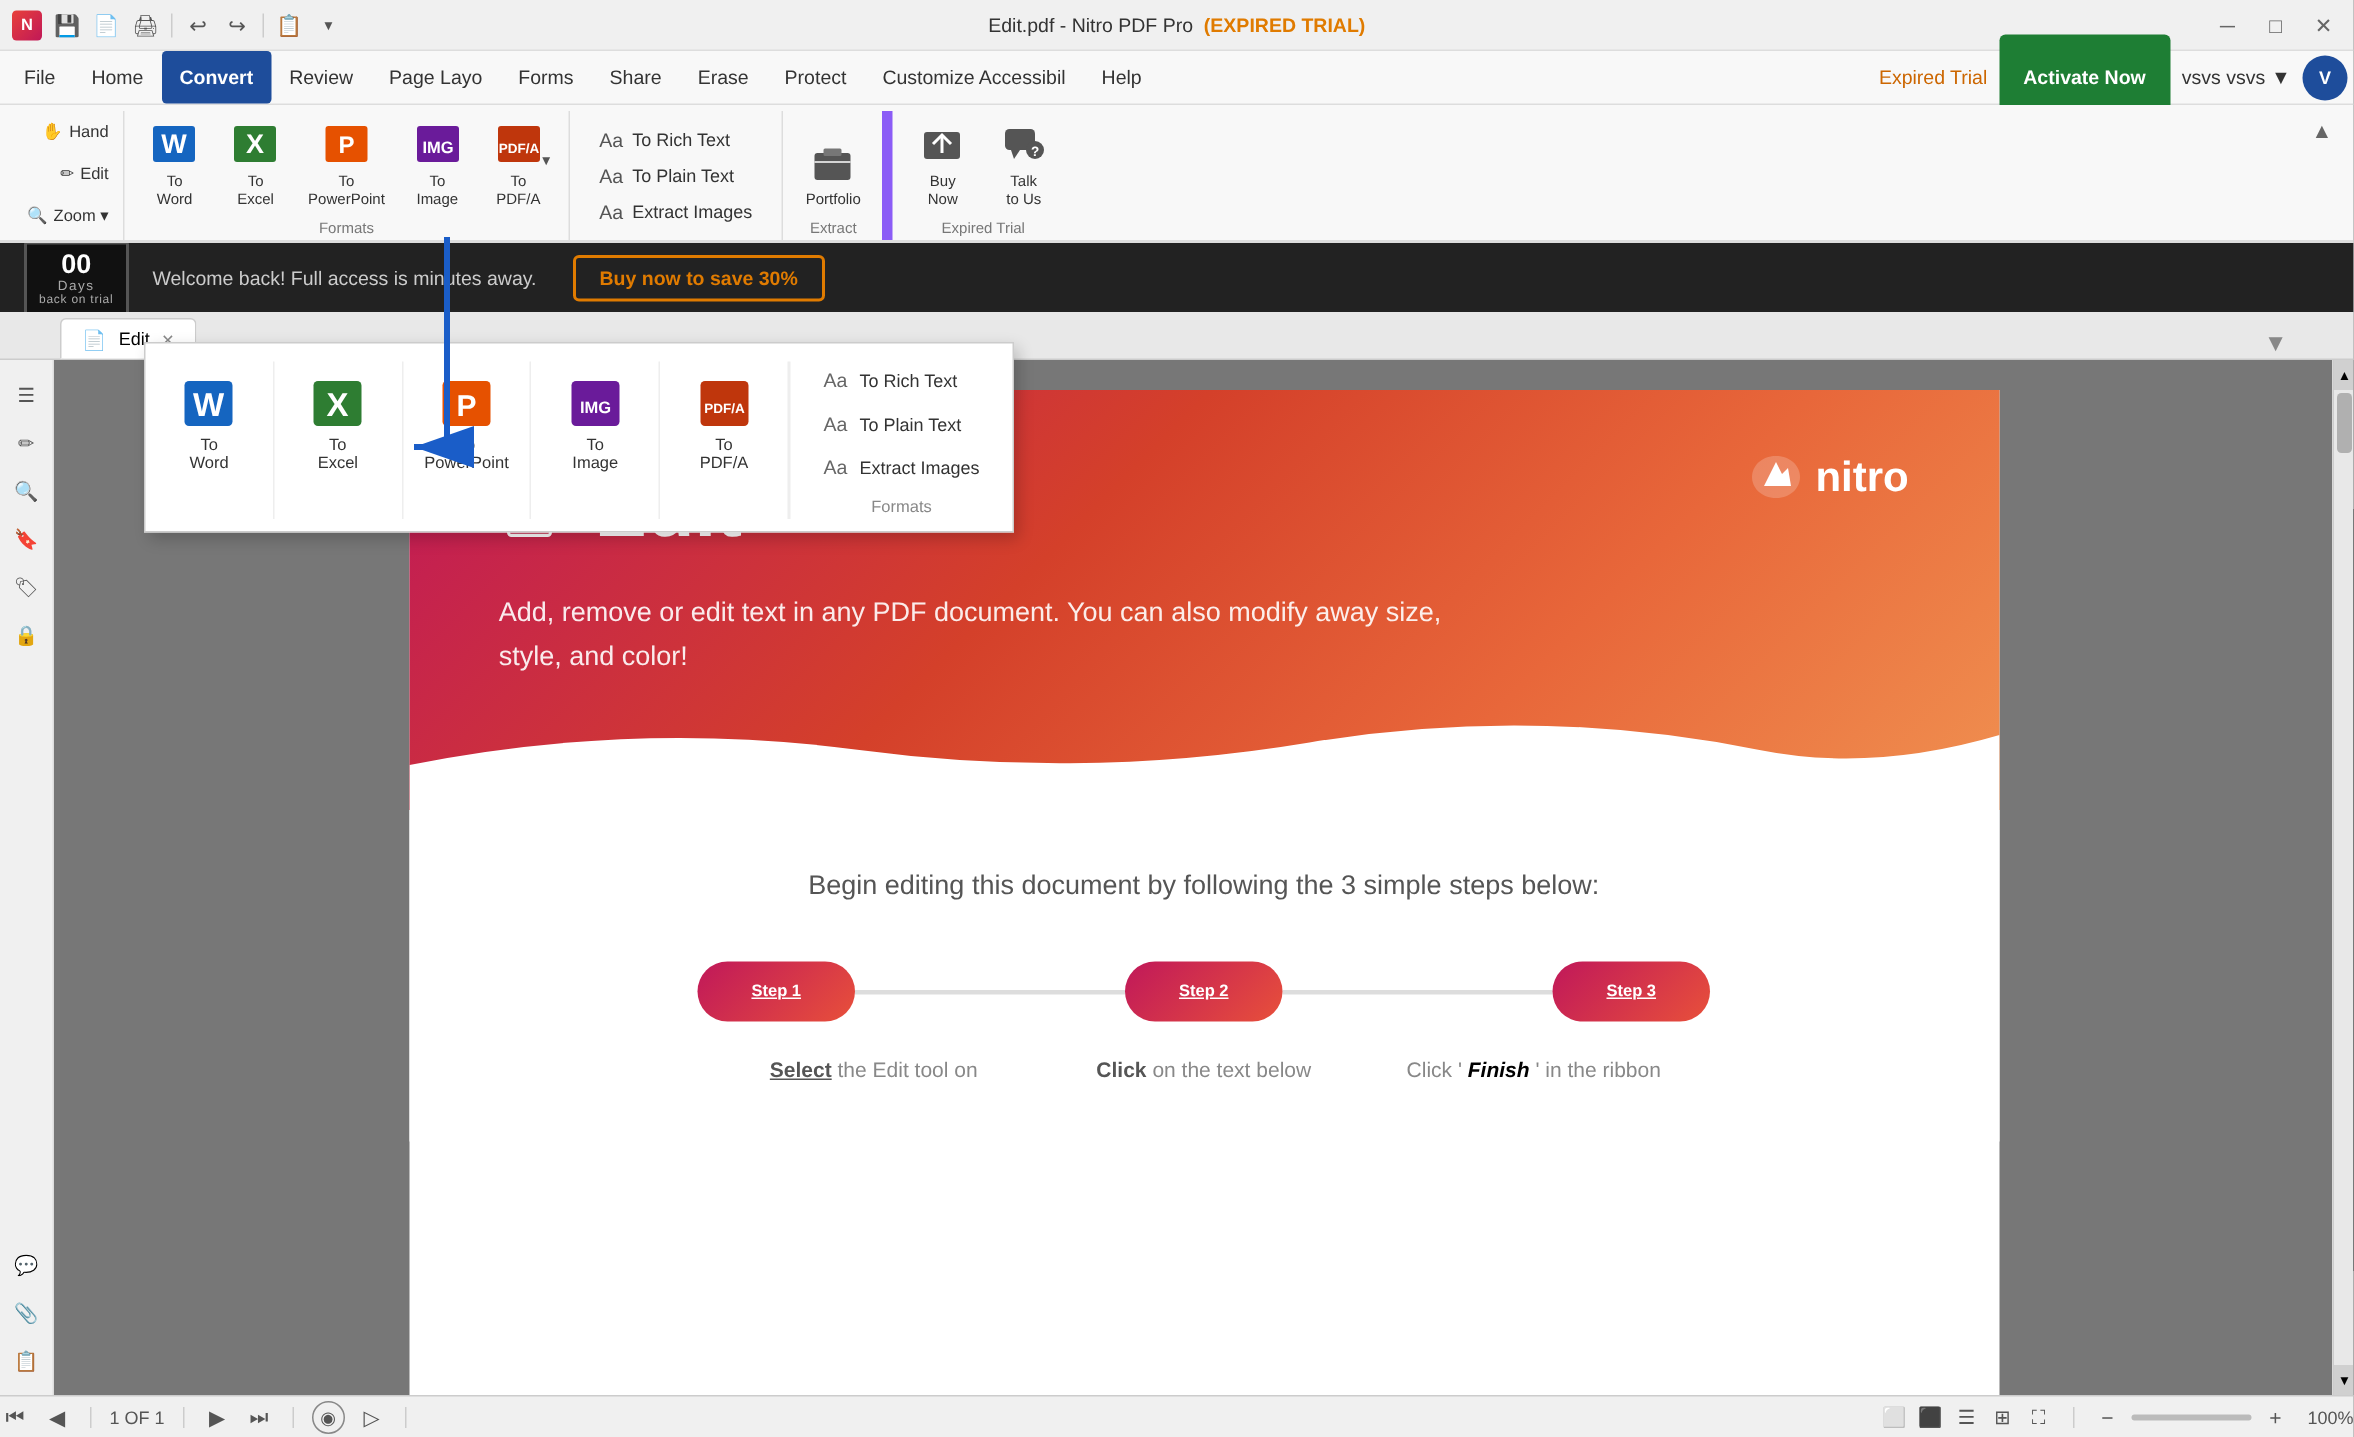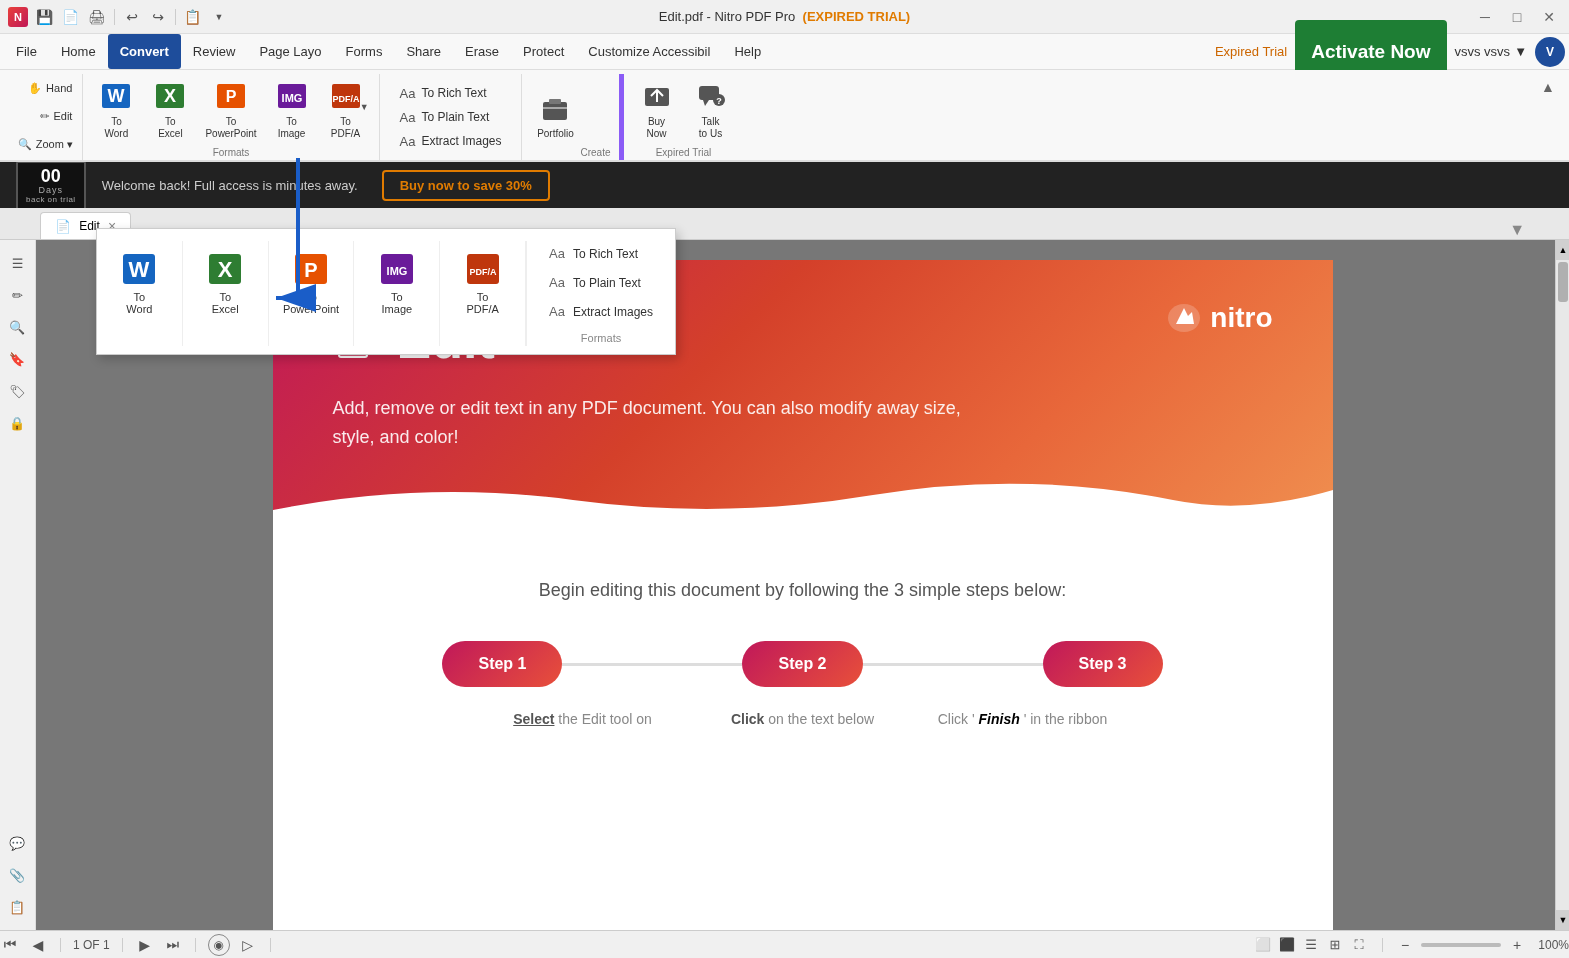--- a/index.html
+++ b/index.html
@@ -51,21 +51,21 @@
     }
     .menu-right { margin-left: auto; display: flex; align-items: center; gap: 8px; }
     .expired-trial-label { color: #cc6600; font-size: 13px; }
     .activate-btn {
       background: #1e7e34;
       color: white;
       border: none;
       padding: 21px 16px;
       border-radius: 4px;
       cursor: pointer;
-      font-size: 19px;
+      font-size: 13px;
       font-weight: 600;
     }
     .user-badge {
       background: #1e4d9b;
       color: white;
       width: 30px;
       height: 30px;
       border-radius: 50%;
       display: flex;
       align-items: center;
@@ -223,25 +223,26 @@
     }
     .pdf-body { padding: 40px 60px; background: white; }
     .pdf-steps-intro { text-align: center; font-size: 18px; color: #555; margin-bottom: 40px; }
     .steps-row { display: flex; align-items: center; justify-content: center; gap: 0; }
     .step-btn {
       background: linear-gradient(135deg, #c0185a, #e8503a);
       color: white;
       border: none;
       padding: 14px 36px;
       border-radius: 30px;
-      font-size: 16px;
+      font-size: 11px;
       font-weight: 600;
       cursor: pointer;
       position: relative;
       z-index: 1;
+      text-decoration: underline;
     }
     .step-line { flex: 1; height: 3px; background: #ddd; max-width: 180px; }
 
     
     .bottom-bar {
       background: #f0f0f0;
       height: 28px;
       border-top: 1px solid #ccc;
       display: flex;
       align-items: center;
@@ -510,34 +511,34 @@
       <div class="ribbon-btn-small">
         <span style="font-size:13px;color:#555;">Aa</span>
         <span>To Plain Text</span>
       </div>
       <div class="ribbon-btn-small">
         <span style="font-size:13px;color:#555;">Aa</span>
         <span>Extract Images</span>
       </div>
     </div>
 
-    <div style="display:flex;flex-direction:row;padding:0 8px;border-right:5px solid #8b5cf6;align-items:flex-start;">
+    <div style="display:flex;flex-direction:column;padding:0 8px;border-right:7px solid #8b5cf6;align-items:flex-start;">
       <div style="flex:1;display:flex;align-items:flex-end;">
         <div class="ribbon-btn">
           <div class="ribbon-btn-icon">
             <svg width="32" height="32" viewBox="0 0 32 32">
               <rect x="4" y="10" width="24" height="18" rx="2" fill="#555"></rect>
               <rect x="10" y="7" width="12" height="5" rx="1" fill="#777"></rect>
               <line x1="4" y1="16" x2="28" y2="16" stroke="white" stroke-width="1"></line>
             </svg>
           </div>
           <span style="font-size:10px;">Portfolio</span>
         </div>
       </div>
-      <div class="ribbon-group-label">Create</div>
+      <div class="ribbon-group-label">Extract</div>
     </div>
 
     <div style="display:flex;flex-direction:column;padding:0 8px;align-items:center;">
       <div style="flex:1;display:flex;align-items:flex-end;gap:4px;">
 
         <div class="ribbon-btn">
           <div class="ribbon-btn-icon">
             <svg width="32" height="32" viewBox="0 0 32 32">
               <rect x="4" y="8" width="24" height="18" rx="2" fill="#555"></rect>
               <path d="M10 16 L16 10 L22 16" stroke="white" stroke-width="2" fill="none"></path>

